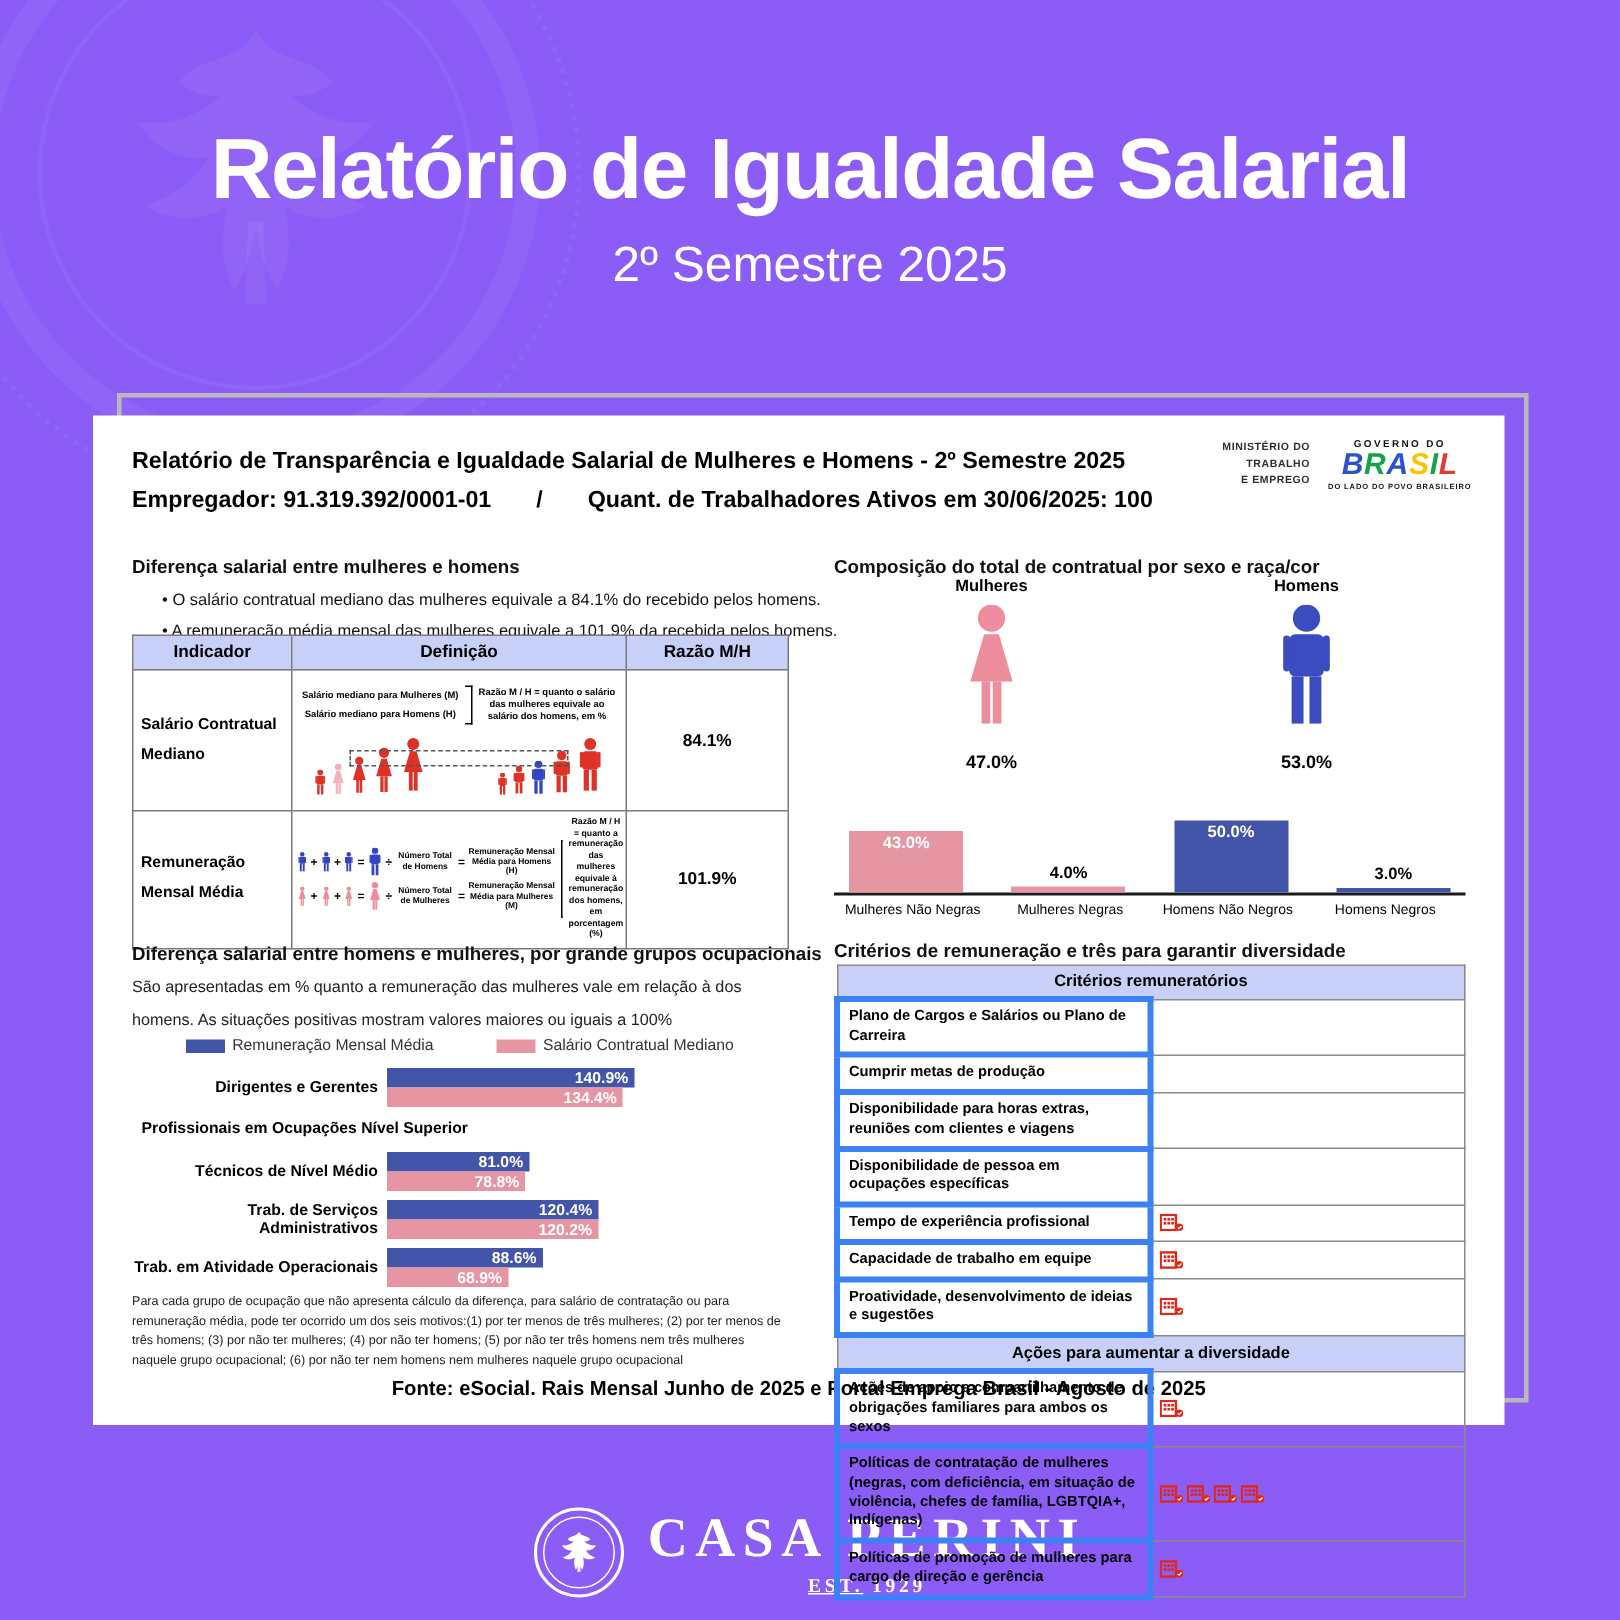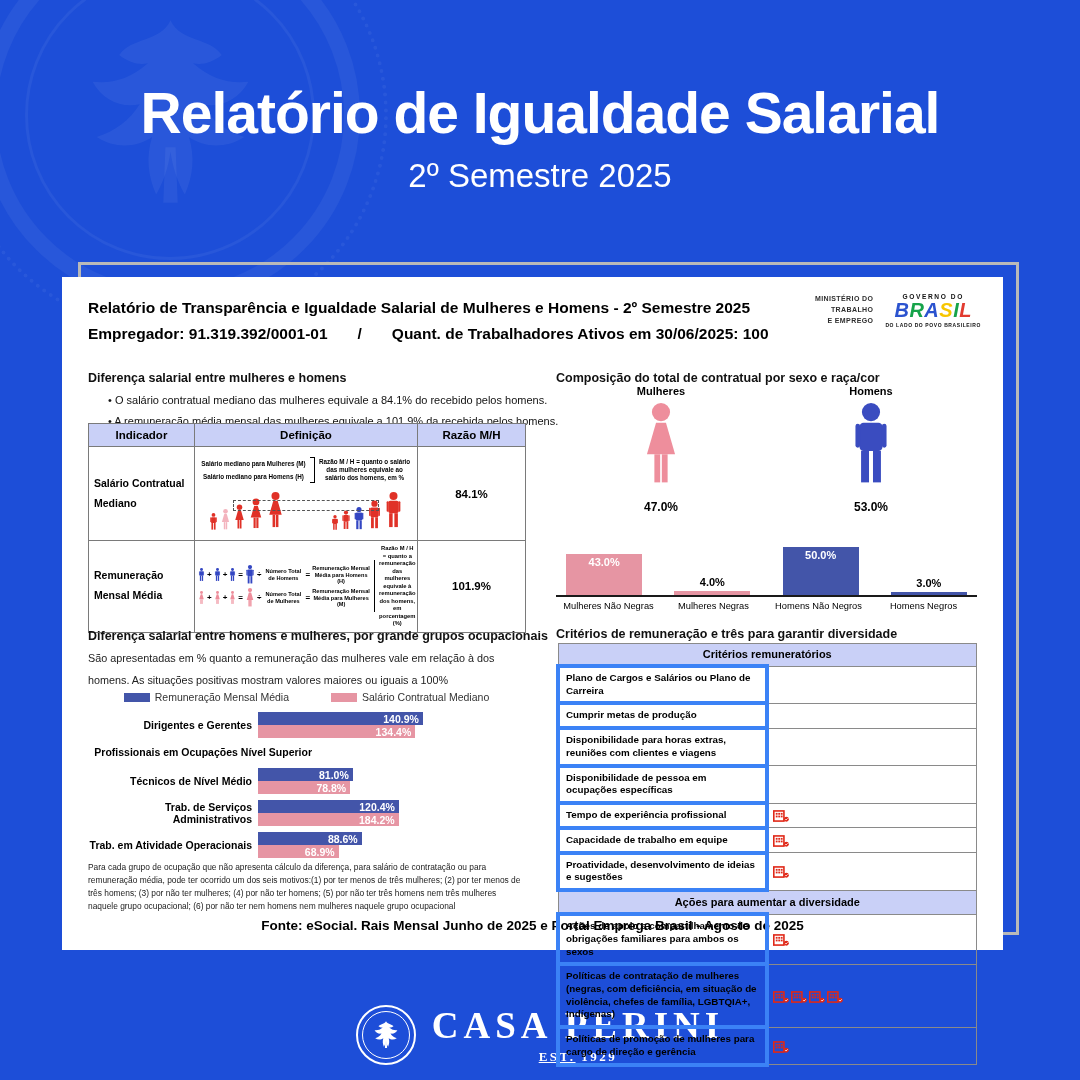--- a/index.html
+++ b/index.html
@@ -1,18 +1,18 @@
 <!DOCTYPE html>
 <html><head>
 <meta charset="utf-8">
 <style>
   * { margin:0; padding:0; box-sizing:border-box; }
   html,body { width:1080px; height:1080px; }
   body { font-family:"Liberation Sans", sans-serif; }
-  .poster { position:relative; width:1080px; height:1080px; background:#1d4ed8; overflow:hidden; }
+  .poster { position:relative; width:1080px; height:1080px; background:#8b5cf6; overflow:hidden; }
 
   
   .wm { position:absolute; left:0; top:0; width:480px; height:430px; z-index:0; }
   .wm-ring { position:absolute; border-radius:50%; }
   .wm-r1 { left:-20px; top:-75px; width:380px; height:380px; border:16px solid rgba(255,255,255,0.05); }
   .wm-r2 { left:25px; top:-30px; width:290px; height:290px; border:3px solid rgba(255,255,255,0.05); }
   .wm-r3 { left:-48px; top:-103px; width:436px; height:436px; border:4px dotted rgba(255,255,255,0.05); }
   .wm-leaf { position:absolute; left:68px; top:12px; width:205px; height:205px; fill:rgba(255,255,255,0.055); }
 
   
@@ -364,21 +364,21 @@
             </div>
         </div>
       </div>
       <div class="occ-row">
         <div class="occ-label">Trab. de Serviços Administrativos</div>
         <div class="occ-bars">
           <div class="hbar bg-blue" style="width: 140.868px;">
               <span>120.4%</span>
             </div>
           <div class="hbar bg-pink" style="width: 140.634px;">
-              <span>184.2%</span>
+              <span>120.2%</span>
             </div>
         </div>
       </div>
       <div class="occ-row">
         <div class="occ-label">Trab. em Atividade Operacionais</div>
         <div class="occ-bars">
           <div class="hbar bg-blue" style="width: 103.662px;">
               <span>88.6%</span>
             </div>
           <div class="hbar bg-pink" style="width: 80.613px;">

